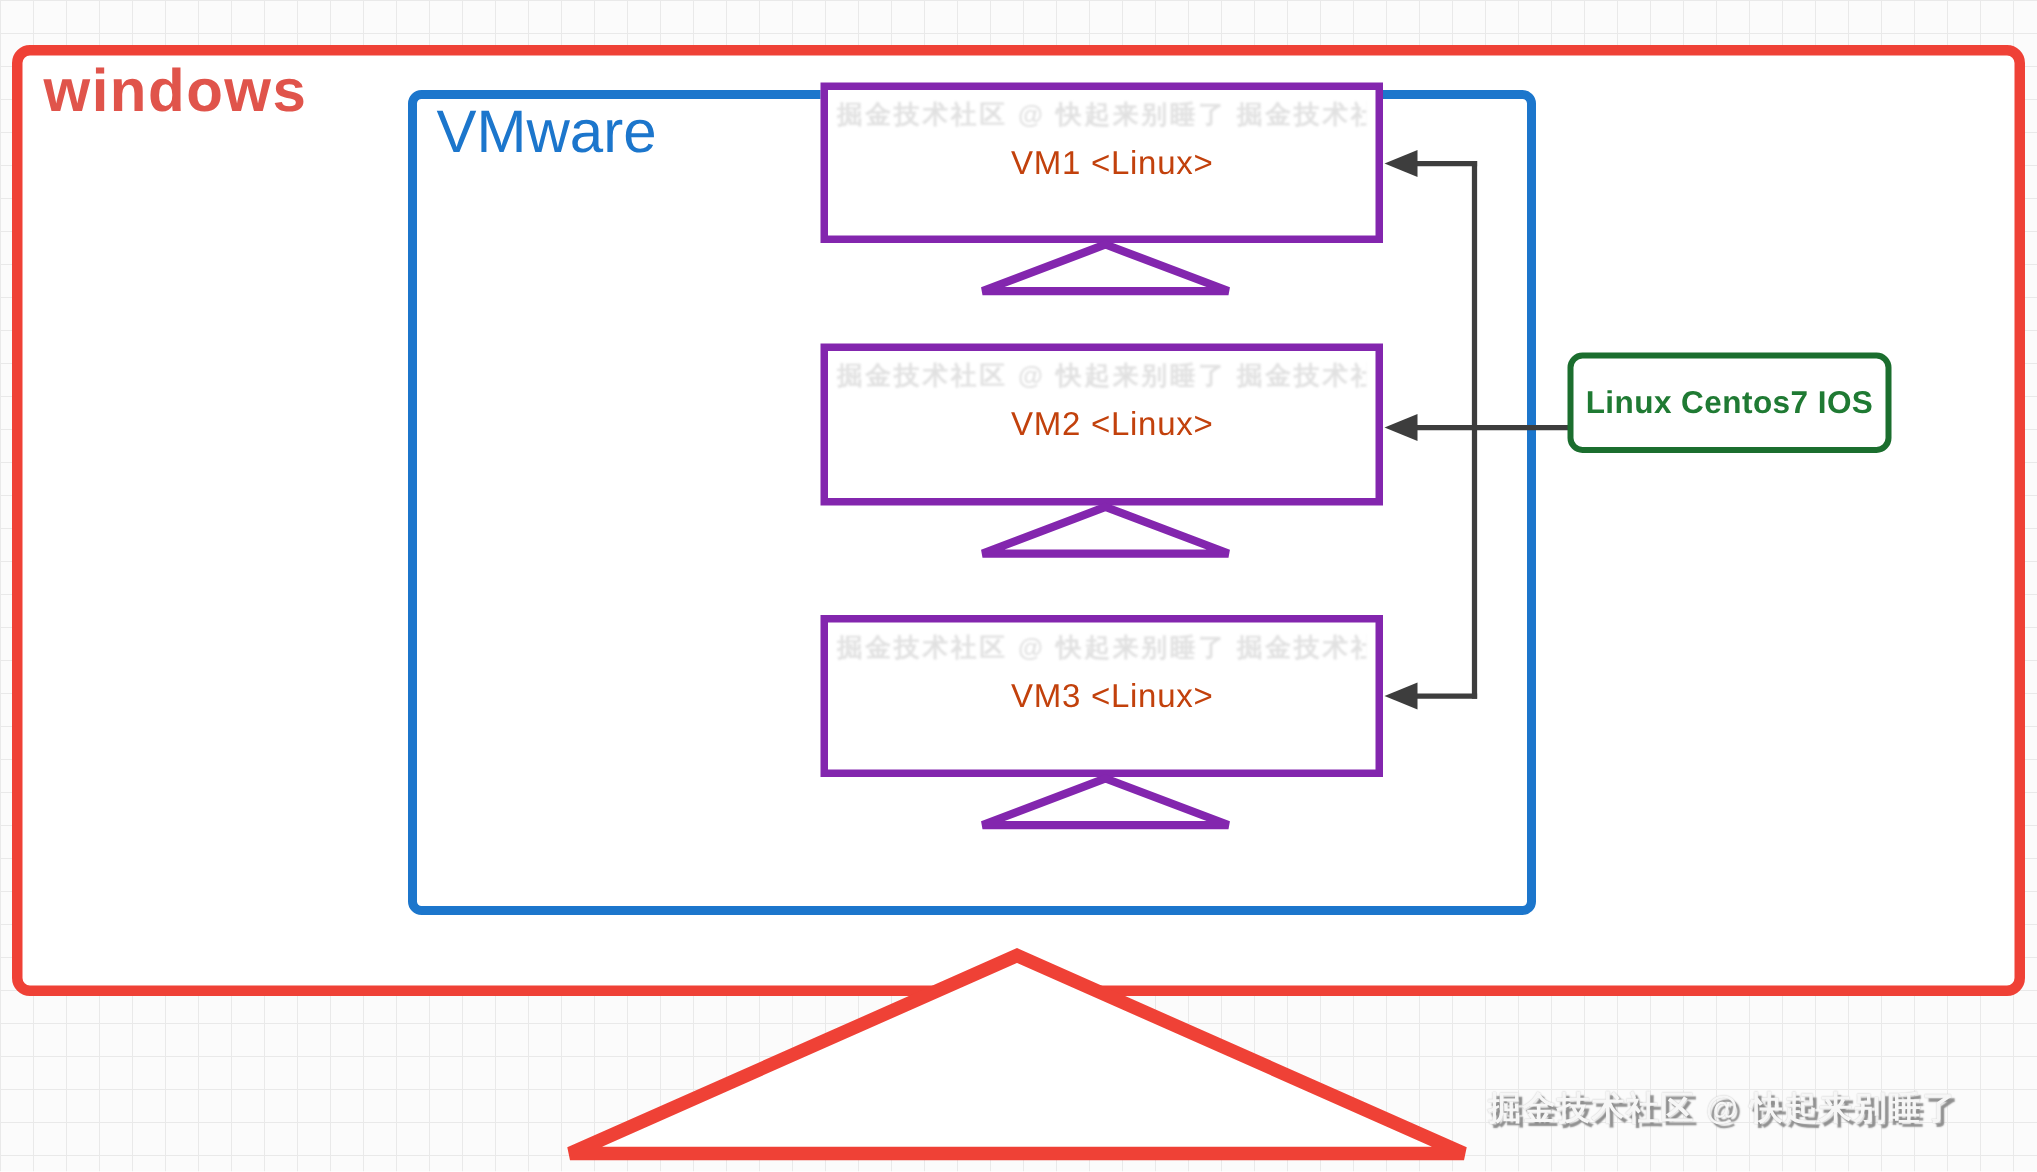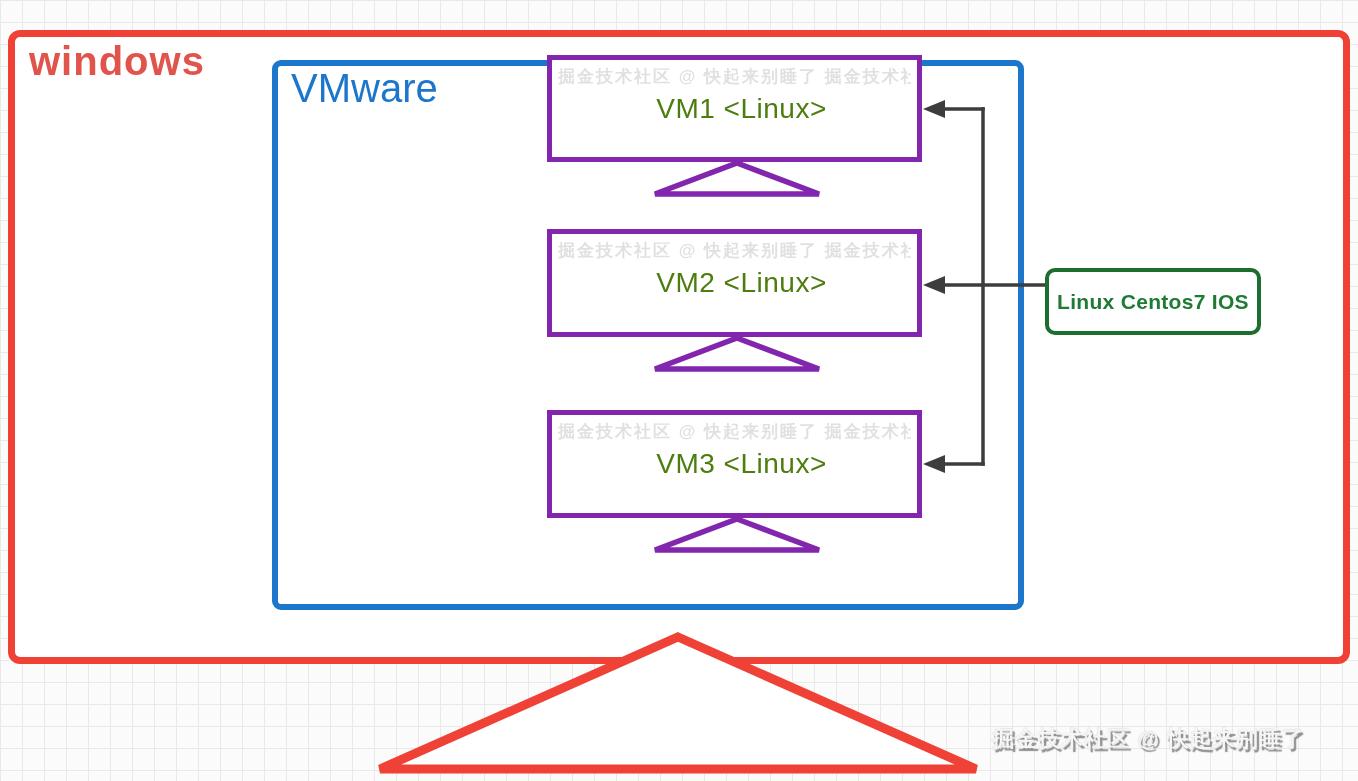--- a/index.html
+++ b/index.html
@@ -66,22 +66,22 @@
     width: 375px;
     background: #ffffff;
     border: 5px solid #8326ae;
     z-index: 4;
     display: flex;
     align-items: center;
     justify-content: center;
     overflow: hidden;
   }
   .vm-box .vm-label {
-    font-size: 28px;
-    color: #4d7c0f;
+    font-size: 22px;
+    color: #c2410c;
     letter-spacing: 0.5px;
     margin-left: 14px;
   }
   #vm1 { left: 547px; top: 55px;  height: 107px; }
   #vm2 { left: 547px; top: 229px; height: 108px; }
   #vm3 { left: 547px; top: 410px; height: 108px; }
 
   
   .ghost-row {
     position: absolute;
@@ -107,21 +107,21 @@
   
   .stand { position: absolute; z-index: 5; }
   #stand1 { left: 652px; top: 160px; }
   #stand2 { left: 652px; top: 335px; }
   #stand3 { left: 652px; top: 516px; }
   #host-stand { left: 372px; top: 631px; z-index: 3; }
 
   
   .iso-box {
     position: absolute;
-    left: 1045px; top: 268px;
+    left: 1045px; top: 235px;
     width: 216px; height: 67px;
     background: #ffffff;
     border: 4px solid #1b6e2e;
     border-radius: 10px;
     z-index: 6;
     display: flex;
     align-items: center;
     justify-content: center;
   }
   .iso-label {

